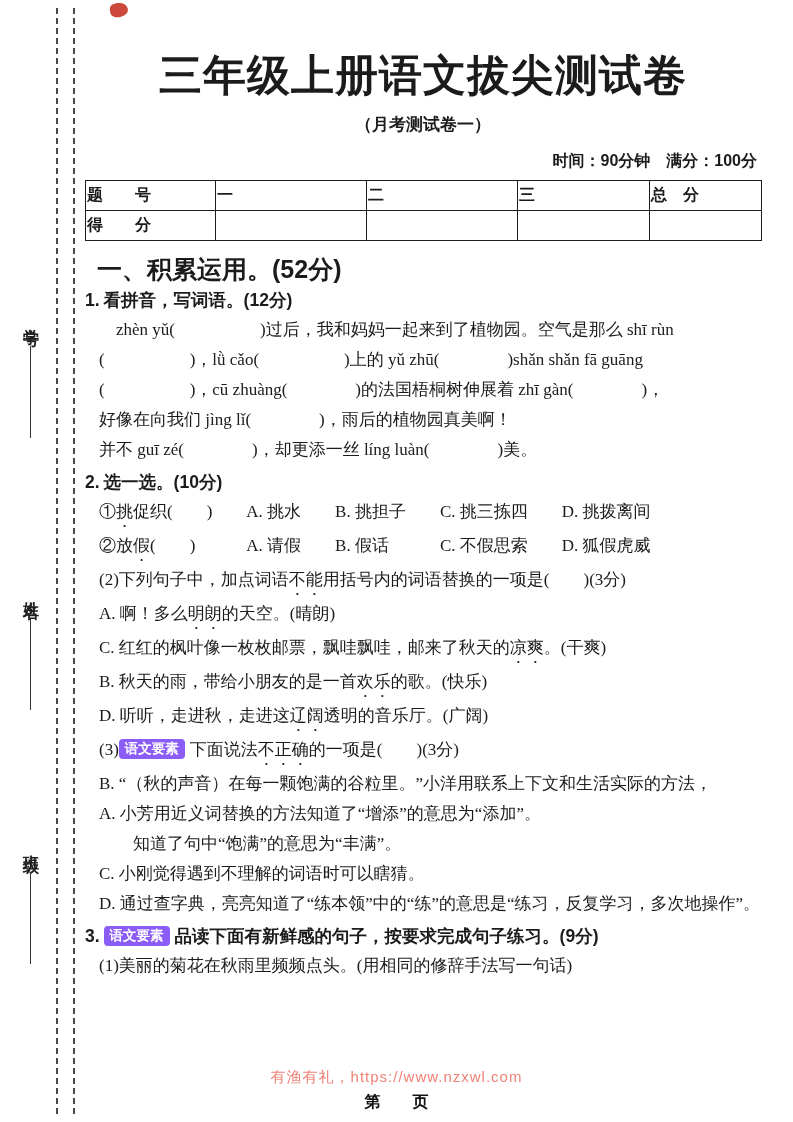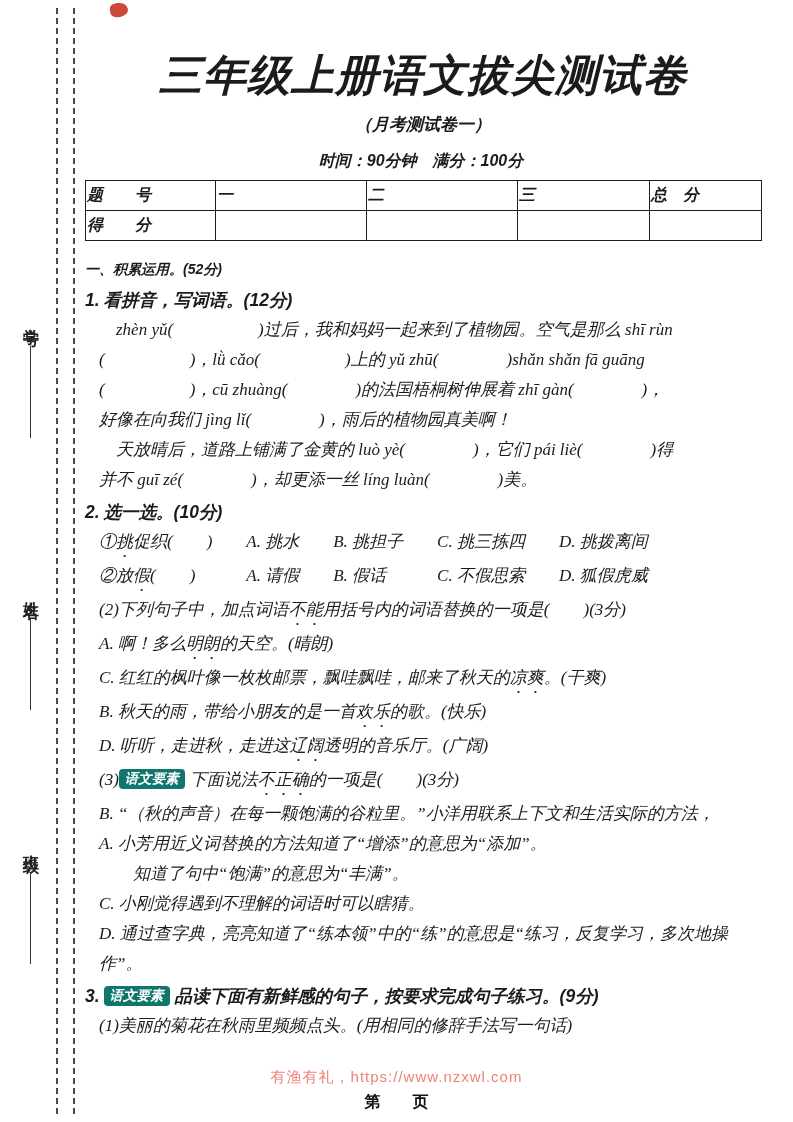--- a/index.html
+++ b/index.html
@@ -20,53 +20,53 @@
   .dash1{left:56px;}
   .dash2{left:73px;}
   .seal-item{position:absolute;left:20px;display:flex;flex-direction:column;align-items:center;}
   .seal-text{
     writing-mode:vertical-rl;text-orientation:upright;
     font-family:"Liberation Sans","DejaVu Sans",sans-serif;
     font-weight:bold;font-size:16px;letter-spacing:3px;color:#222;
   }
   .seal-blank{width:0;height:92px;border-left:1.5px solid #333;margin-top:5px;}
   
-  .main{position:absolute;left:85px;top:0;width:676px;font-style:italic;}
+  .main{position:absolute;left:85px;top:0;width:676px;}
   .title{
     font-family:"Liberation Sans","DejaVu Sans",sans-serif;font-weight:900;
     font-size:43px;line-height:50px;text-align:center;margin-top:50px;letter-spacing:1px;
   }
   .subtitle{
     font-family:"Liberation Sans","DejaVu Sans",sans-serif;font-weight:bold;
     font-size:17px;line-height:34px;text-align:center;margin-top:8px;
   }
   .time{
     font-family:"Liberation Sans","DejaVu Sans",sans-serif;font-weight:bold;
-    font-size:16px;line-height:22px;text-align:center;margin-top:8px;padding-right:4px;
+    font-size:16px;line-height:22px;text-align:right;margin-top:8px;padding-right:4px;
   }
   table.score-table{width:100%;border-collapse:collapse;table-layout:fixed;margin-top:8px;}
   table.score-table td{
     border:1.6px solid #1d1d1d;height:27px;vertical-align:middle;
     font-family:"Liberation Sans","DejaVu Sans",sans-serif;font-weight:bold;font-size:16px;
     white-space:pre;
   }
   .section-title{
     font-family:"Liberation Sans","DejaVu Sans",sans-serif;font-weight:bold;
-    font-size:14px;line-height:28px;margin-top:14px;
+    font-size:25px;line-height:28px;margin-top:14px;margin-left:12px;
   }
   .q{margin-top:2px;font-size:17px;}
   .q-heading{
     font-family:"Liberation Sans","DejaVu Sans",sans-serif;font-weight:bold;
     font-size:17.5px;line-height:30px;white-space:pre-wrap;
   }
   .q-num{margin-right:4px;}
   .q-lines{margin-left:14px;}
   .line{line-height:30px;white-space:pre-wrap;}
   .badge{
-    display:inline-block;background:#0f766e;color:#ffffff;
+    display:inline-block;background:#8b5cf6;color:#ffffff;
     font-family:"Liberation Sans","DejaVu Sans",sans-serif;
     font-size:13.5px;font-weight:bold;line-height:20px;padding:0 6px;
     border-radius:4px;margin-right:5px;position:relative;top:-2px;
   }
   .dot{
     -webkit-text-emphasis:filled dot;-webkit-text-emphasis-position:under right;
     text-emphasis:filled dot;text-emphasis-position:under right;
   }
   .footer-site{
     position:absolute;left:0;right:0;top:1068px;text-align:center;
@@ -137,21 +137,20 @@
 
     <div class="section-title">一、积累运用。(52分)</div>
 
     <div class="q">
       <div class="q-heading"><span class="q-num">1.</span><span>看拼音，写词语。(12分)</span></div>
       <div class="q-lines">
           <div class="line">　zhèn yǔ(　　　　　)过后，我和妈妈一起来到了植物园。空气是那么 shī rùn</div>
           <div class="line">(　　　　　)，lǜ cǎo(　　　　　)上的 yǔ zhū(　　　　)shǎn shǎn fā guāng</div>
           <div class="line">(　　　　　)，cū zhuàng(　　　　)的法国梧桐树伸展着 zhī gàn(　　　　)，</div>
           <div class="line">好像在向我们 jìng lǐ(　　　　)，雨后的植物园真美啊！</div>
-          <div class="line">　天放晴后，道路上铺满了金黄的 luò yè(　　　　)，它们 pái liè(　　　　)得</div>
           <div class="line">并不 guī zé(　　　　)，却更添一丝 líng luàn(　　　　)美。</div>
         </div>
     </div>
 
     <div class="q">
       <div class="q-heading"><span class="q-num">2.</span><span>选一选。(10分)</span></div>
       <div class="q-lines">
           <div class="line">①<span class="dot">挑</span>促织(　　)　　A. 挑水　　B. 挑担子　　C. 挑三拣四　　D. 挑拨离间</div>
           <div class="line">②放<span class="dot">假</span>(　　)　　　A. 请假　　B. 假话　　　C. 不假思索　　D. 狐假虎威</div>
           <div class="line">(2)下列句子中，加点词语<span class="dot">不能</span>用括号内的词语替换的一项是(　　)(3分)</div>

